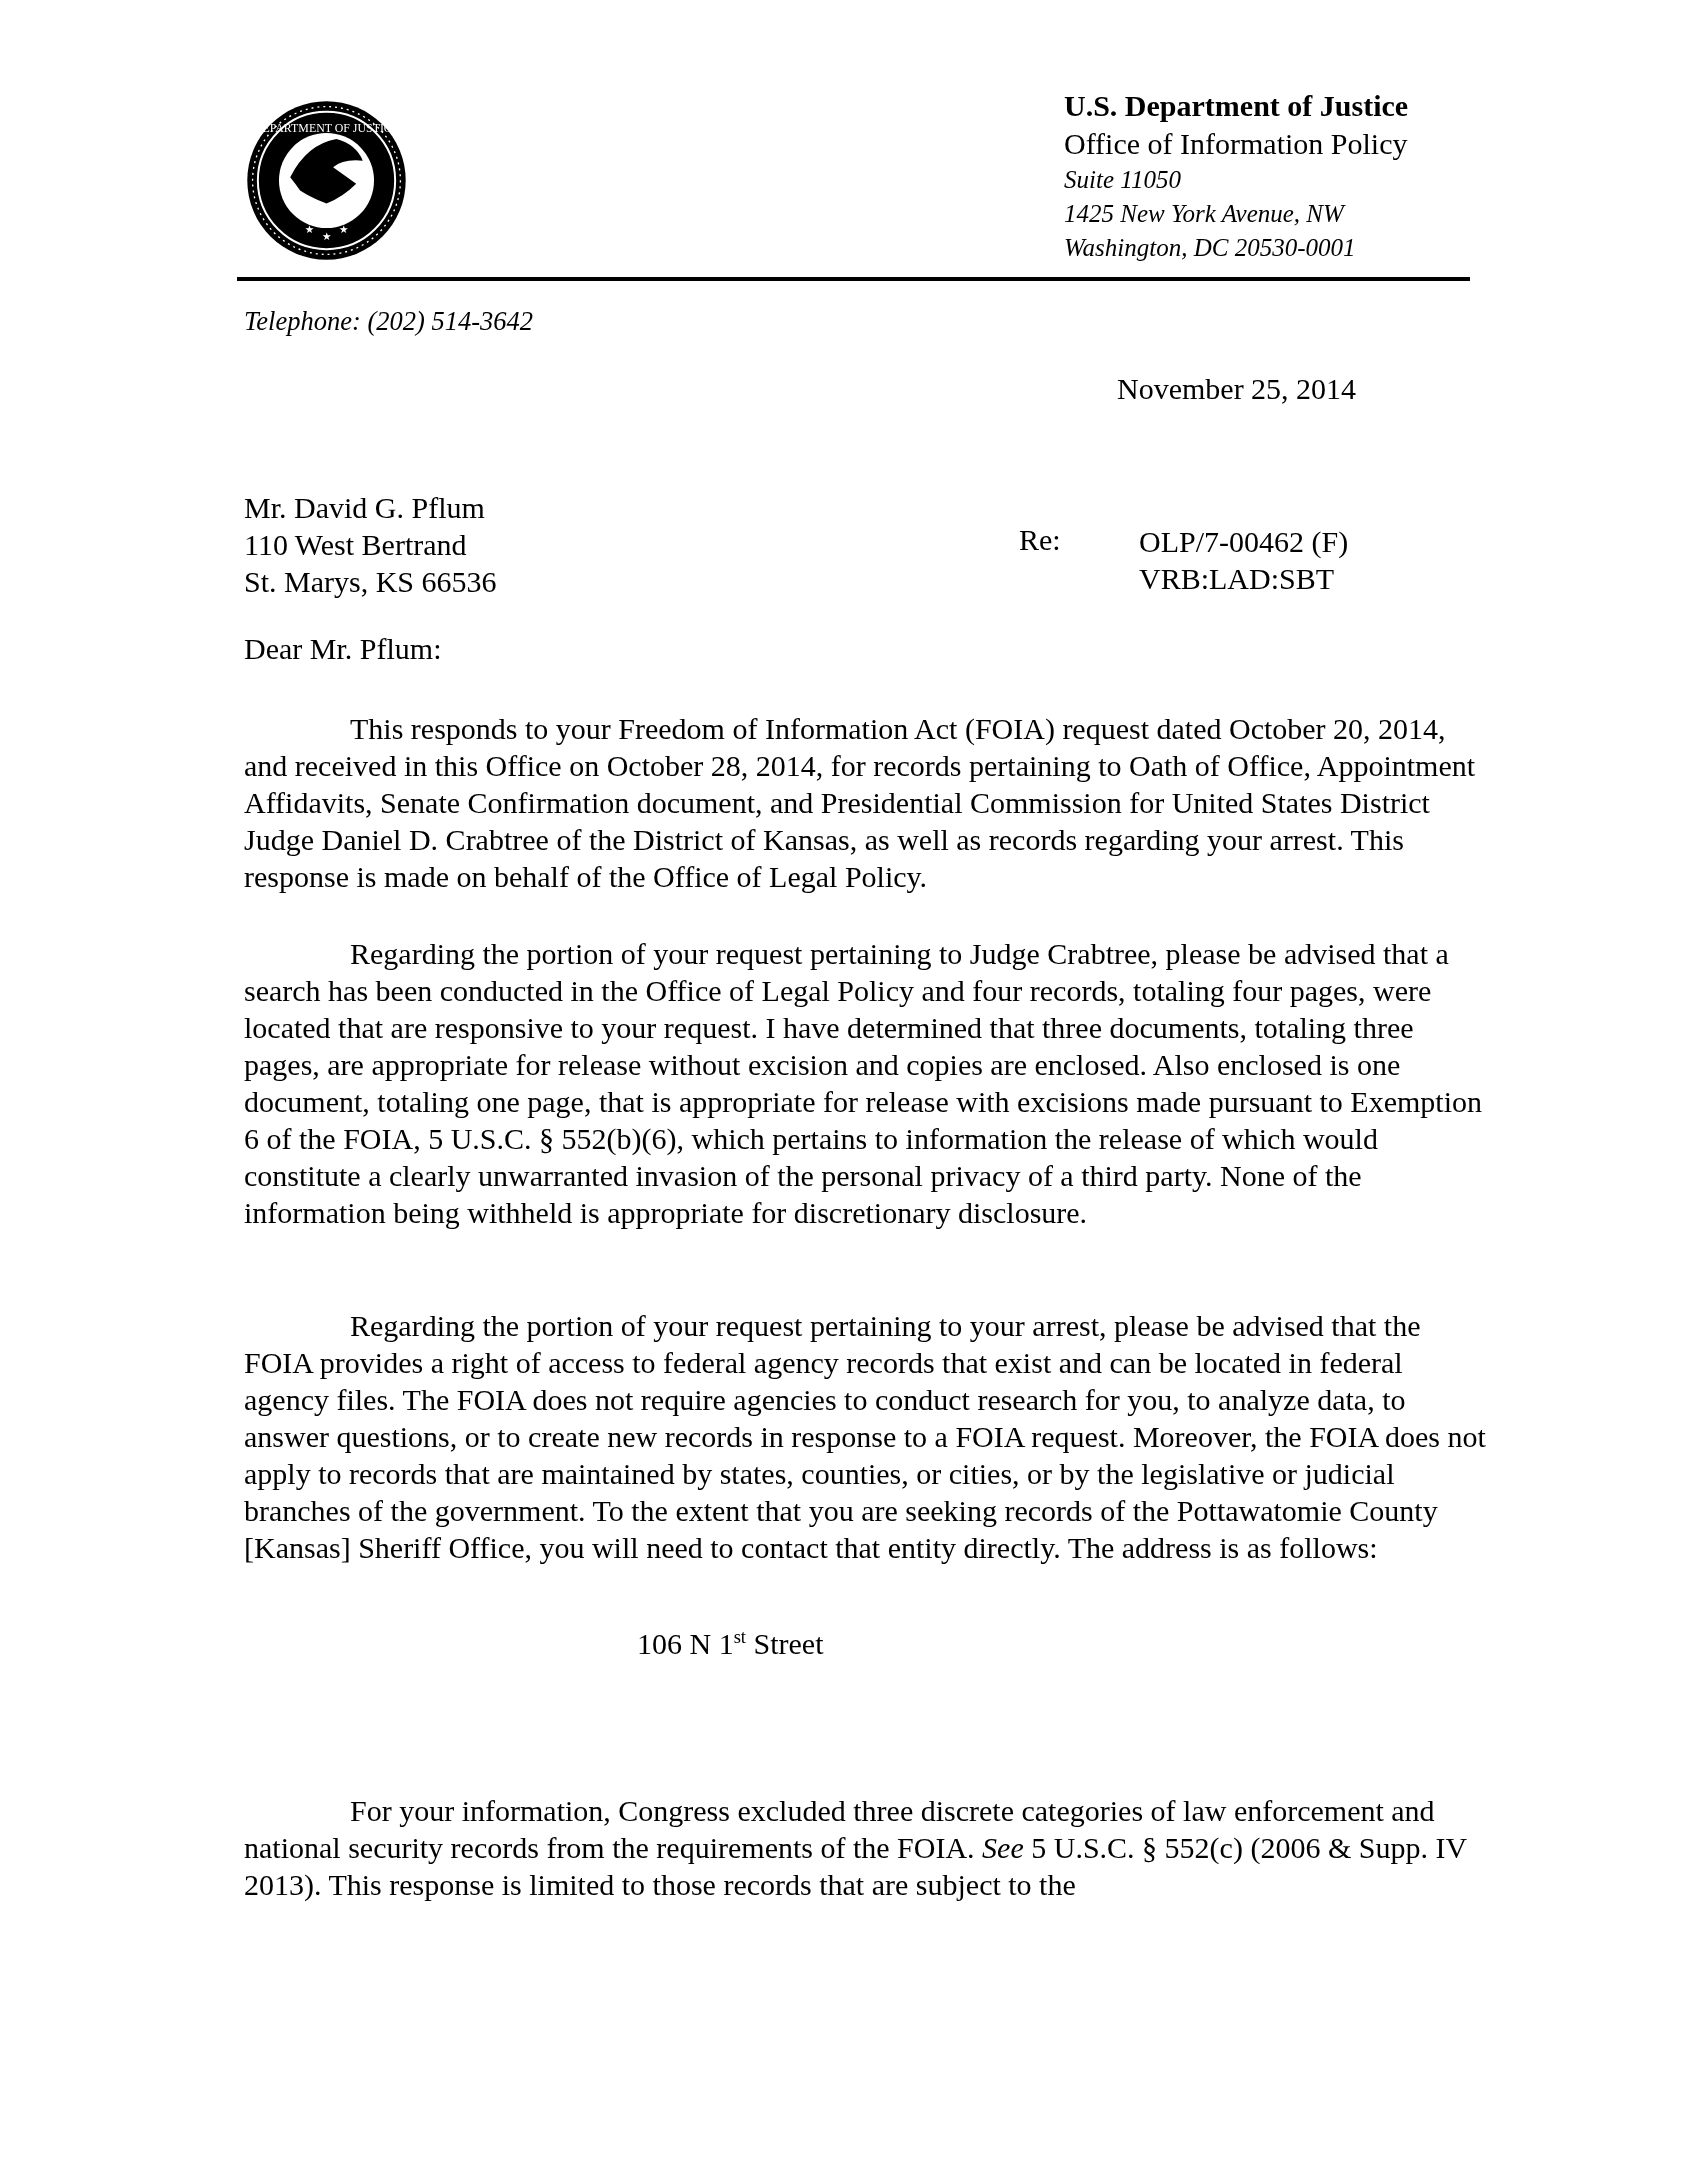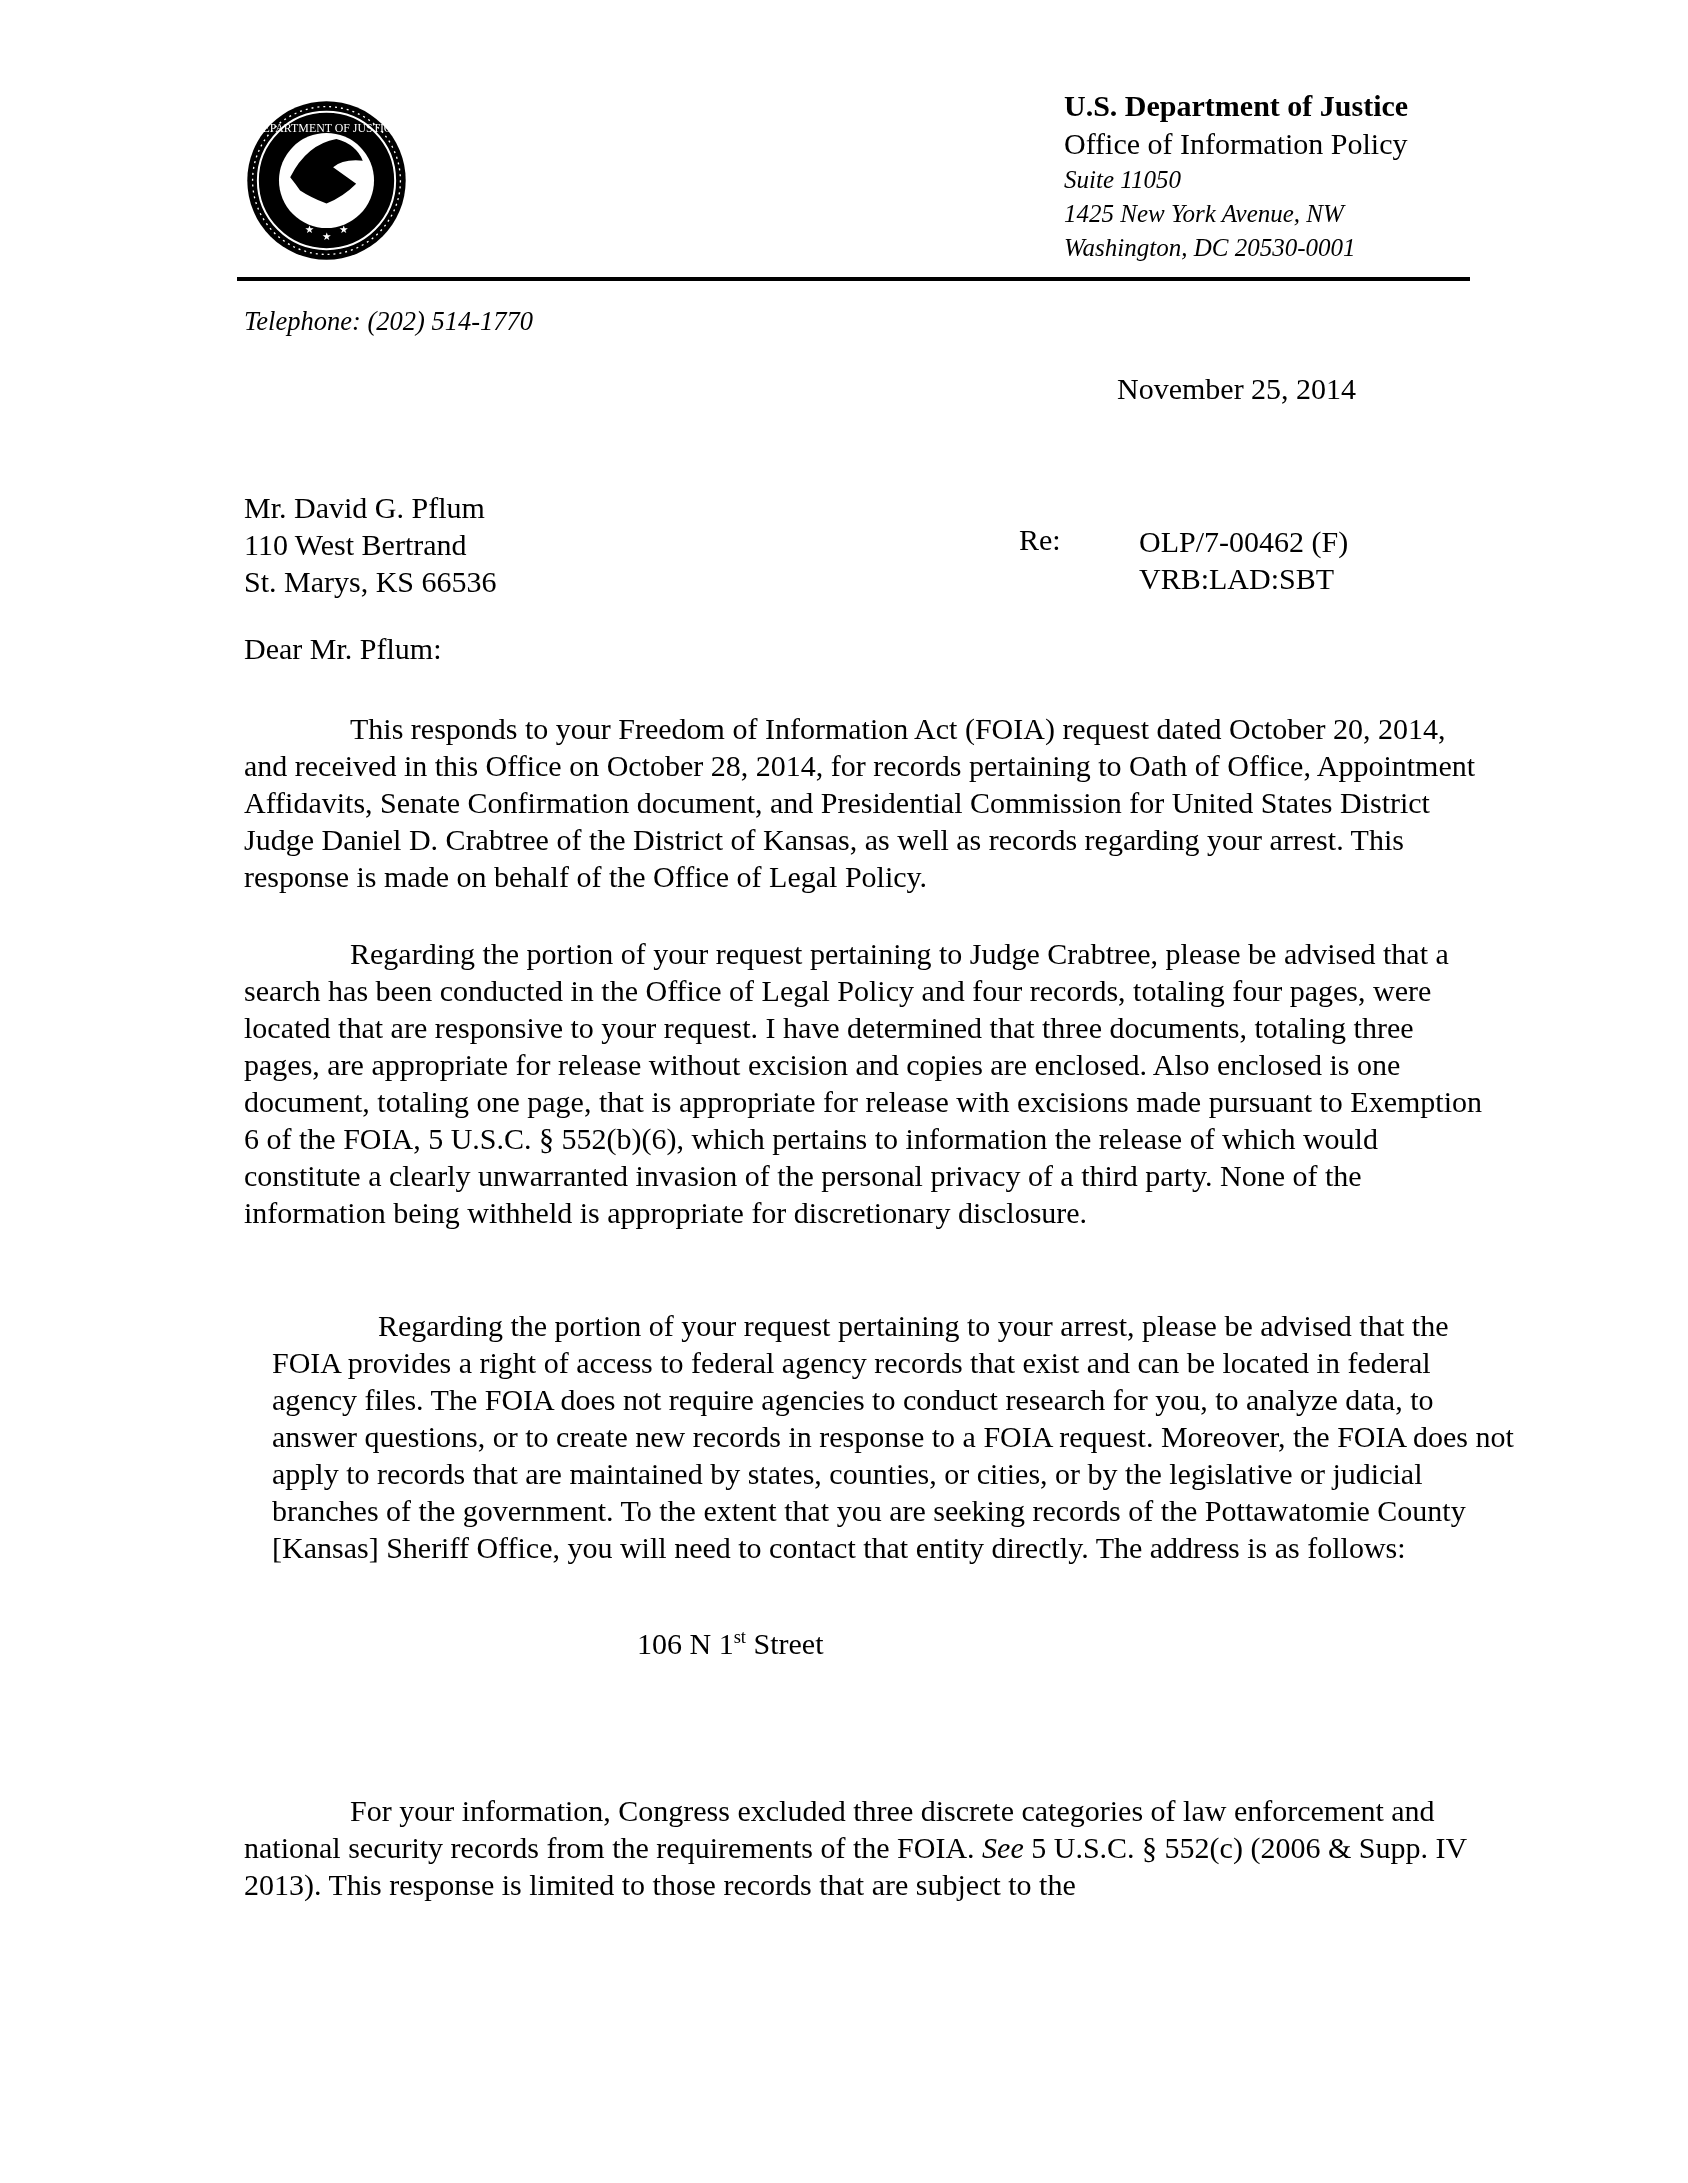--- a/index.html
+++ b/index.html
@@ -19,21 +19,21 @@
   .addr { left: 244px; top: 489px; font-size: 30px; line-height: 37px; }
   .re-label { left: 1019px; top: 523px; font-size: 30px; }
   .re-val { left: 1139px; top: 523px; font-size: 30px; line-height: 37px; }
   .salut { left: 244px; top: 632px; font-size: 30px; }
   .para {
     left: 244px; width: 1245px; font-size: 30px; line-height: 37px;
     text-indent: 106px; text-align: left;
   }
   .p1 { top: 710px; }
   .p2 { top: 935px; }
-  .p3 { top: 1307px; margin-left: 28px; }
+  .p3 { top: 1307px; }
   .p4 { top: 1792px; }
   .sheriff { left: 637px; top: 1625px; font-size: 30px; line-height: 37px; }
   sup { font-size: 18.5px; line-height: 0; vertical-align: super; }
   .ital { font-style: italic; }
 </style>
 </head>
 <body>
 
 <div class="abs seal">
   <svg width="165" height="165" viewBox="0 0 250 250">
@@ -52,21 +52,21 @@
 <div class="abs hdr">
   <div class="l1">U.S. Department of Justice</div>
   <div class="l2">Office of Information Policy</div>
   <div class="it">Suite 11050</div>
   <div class="it">1425 New York Avenue, NW</div>
   <div class="it">Washington, DC  20530-0001</div>
 </div>
 
 <div class="abs rule"></div>
 
-<div class="abs tel">Telephone: (202) 514-1770</div>
+<div class="abs tel">Telephone: (202) 514-3642</div>
 
 <div class="abs date">November 25, 2014</div>
 
 <div class="abs addr">
   <div>Mr. David G. Pflum</div>
   <div>110 West Bertrand</div>
   <div>St. Marys, KS  66536</div>
 </div>
 
 <div class="abs re-label">Re:</div>

